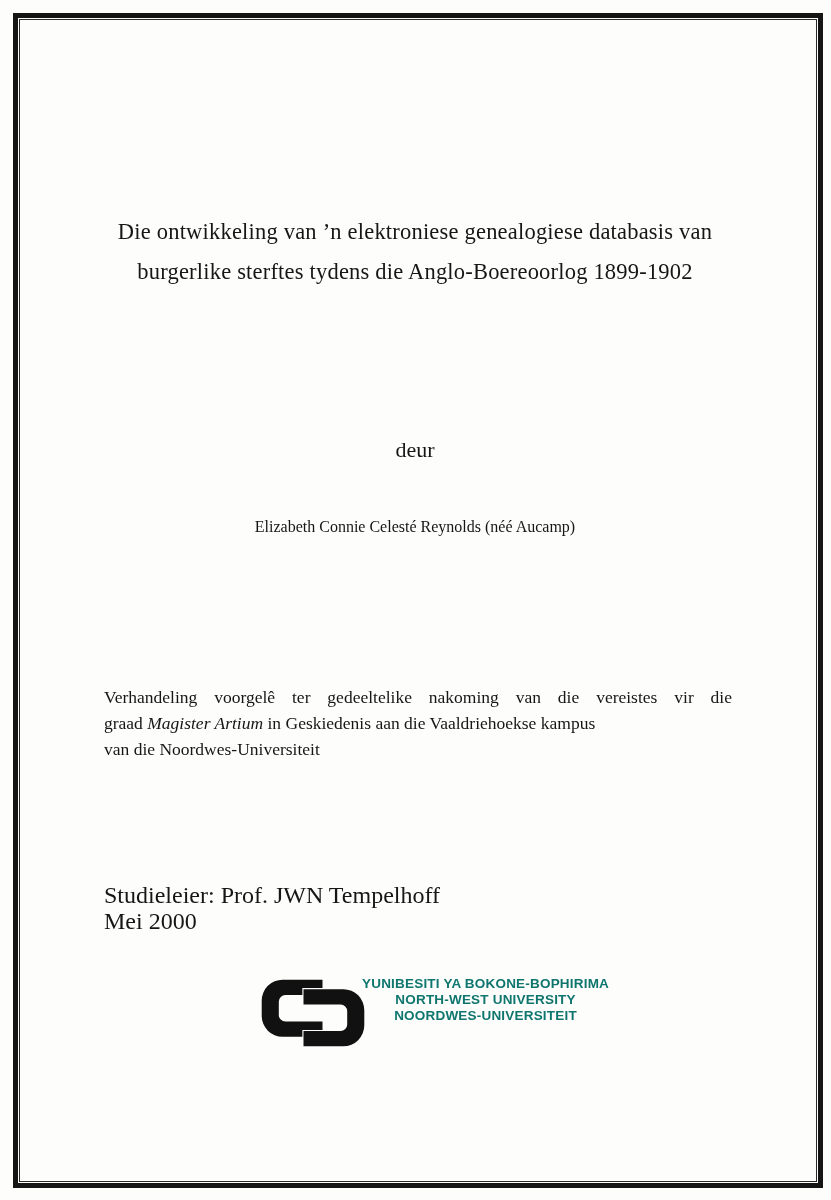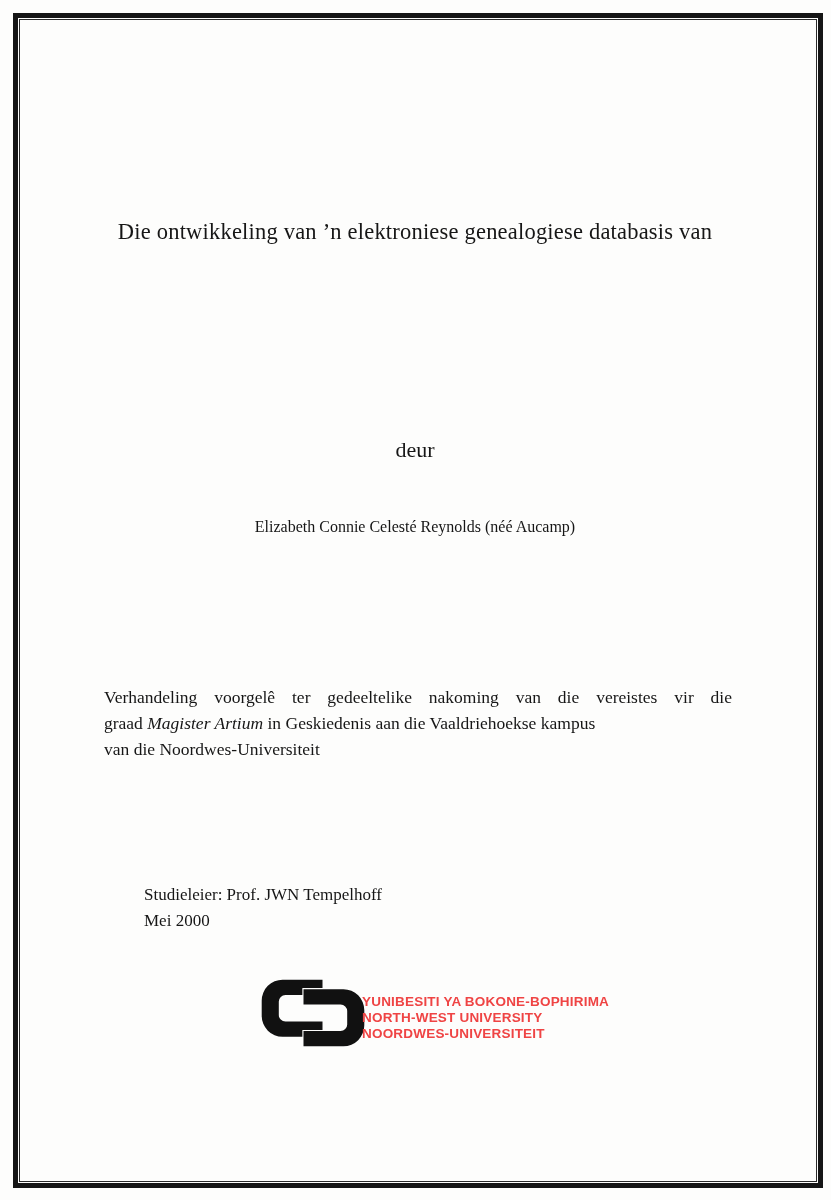--- a/index.html
+++ b/index.html
@@ -69,60 +69,60 @@
     text-align: justify;
     text-align-last: justify;
     margin-top: 22px;
   }
   .italic { font-style: italic; }
   .supervisor-block {
     position: absolute;
     left: 104px;
     top: 882px;
     width: 500px;
-    font-size: 17px;
+    font-size: 24px;
     line-height: 26px;
-    margin-left: 40px;
   }
   .logo {
     position: absolute;
     left: 256px;
     top: 974px;
     display: flex;
     align-items: flex-start;
   }
   .logo-mark {
     width: 114px;
     height: 78px;
     flex: 0 0 auto;
   }
   .logo-text {
     margin-left: -8px;
-    margin-top: 20px;
-    text-align: left;
+    margin-top: 2px;
+    text-align: center;
     font-family: "Liberation Sans", sans-serif;
     font-size: 13.5px;
     font-weight: 700;
     line-height: 15.8px;
     letter-spacing: 0.2px;
     white-space: nowrap;
-    color: #ef4444;
+    color: #0f766e;
   }
 </style>
 </head>
 <body>
 
 <div class="page">
 
   <div class="frame">
     <div class="frame-inner"></div>
   </div>
 
   <div class="title-block">
     <div>Die ontwikkeling van ’n elektroniese genealogiese databasis van</div>
+    <div>burgerlike sterftes tydens die Anglo-Boereoorlog 1899-1902</div>
   </div>
 
   <div class="byline">deur</div>
 
   <div class="author">Elizabeth Connie Celesté Reynolds (néé Aucamp)</div>
 
   <div class="declaration">
     <div class="decl-line1">Verhandeling voorgelê ter gedeeltelike nakoming van die vereistes vir die</div>
     <div><span>graad </span><span class="italic">Magister Artium</span><span> in Geskiedenis aan die Vaaldriehoekse kampus</span></div>
     <div>van die Noordwes-Universiteit</div>

